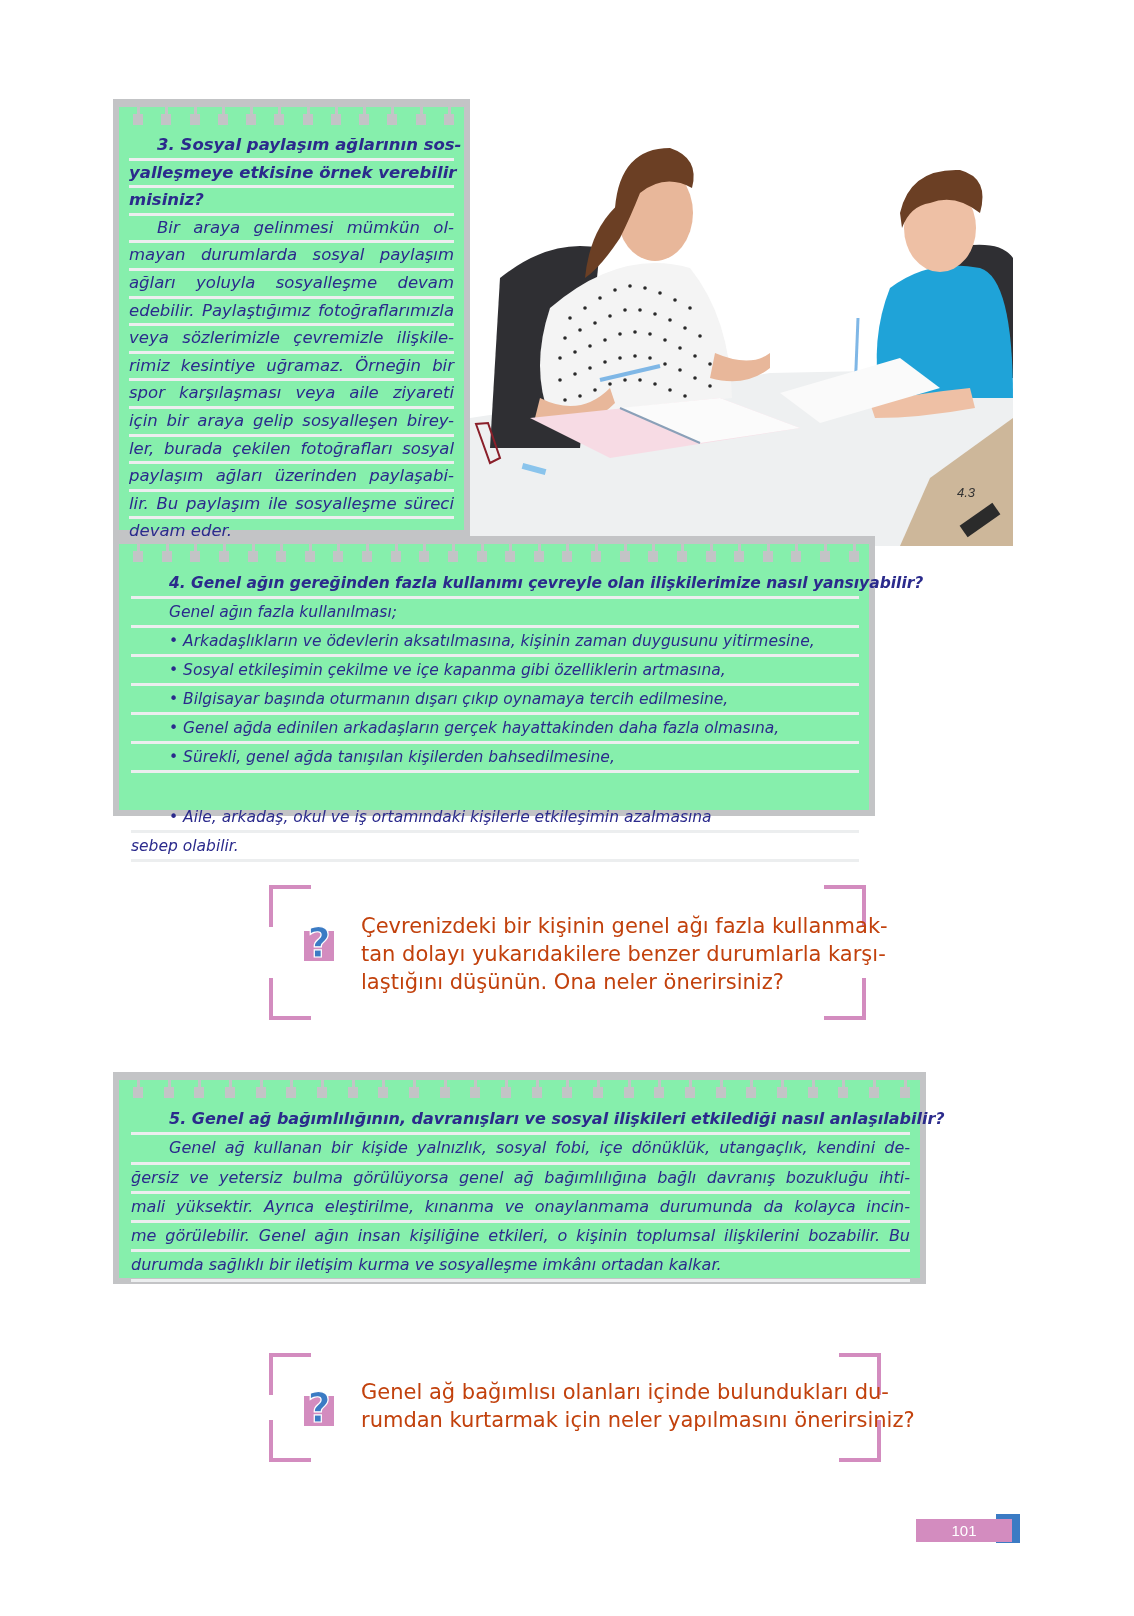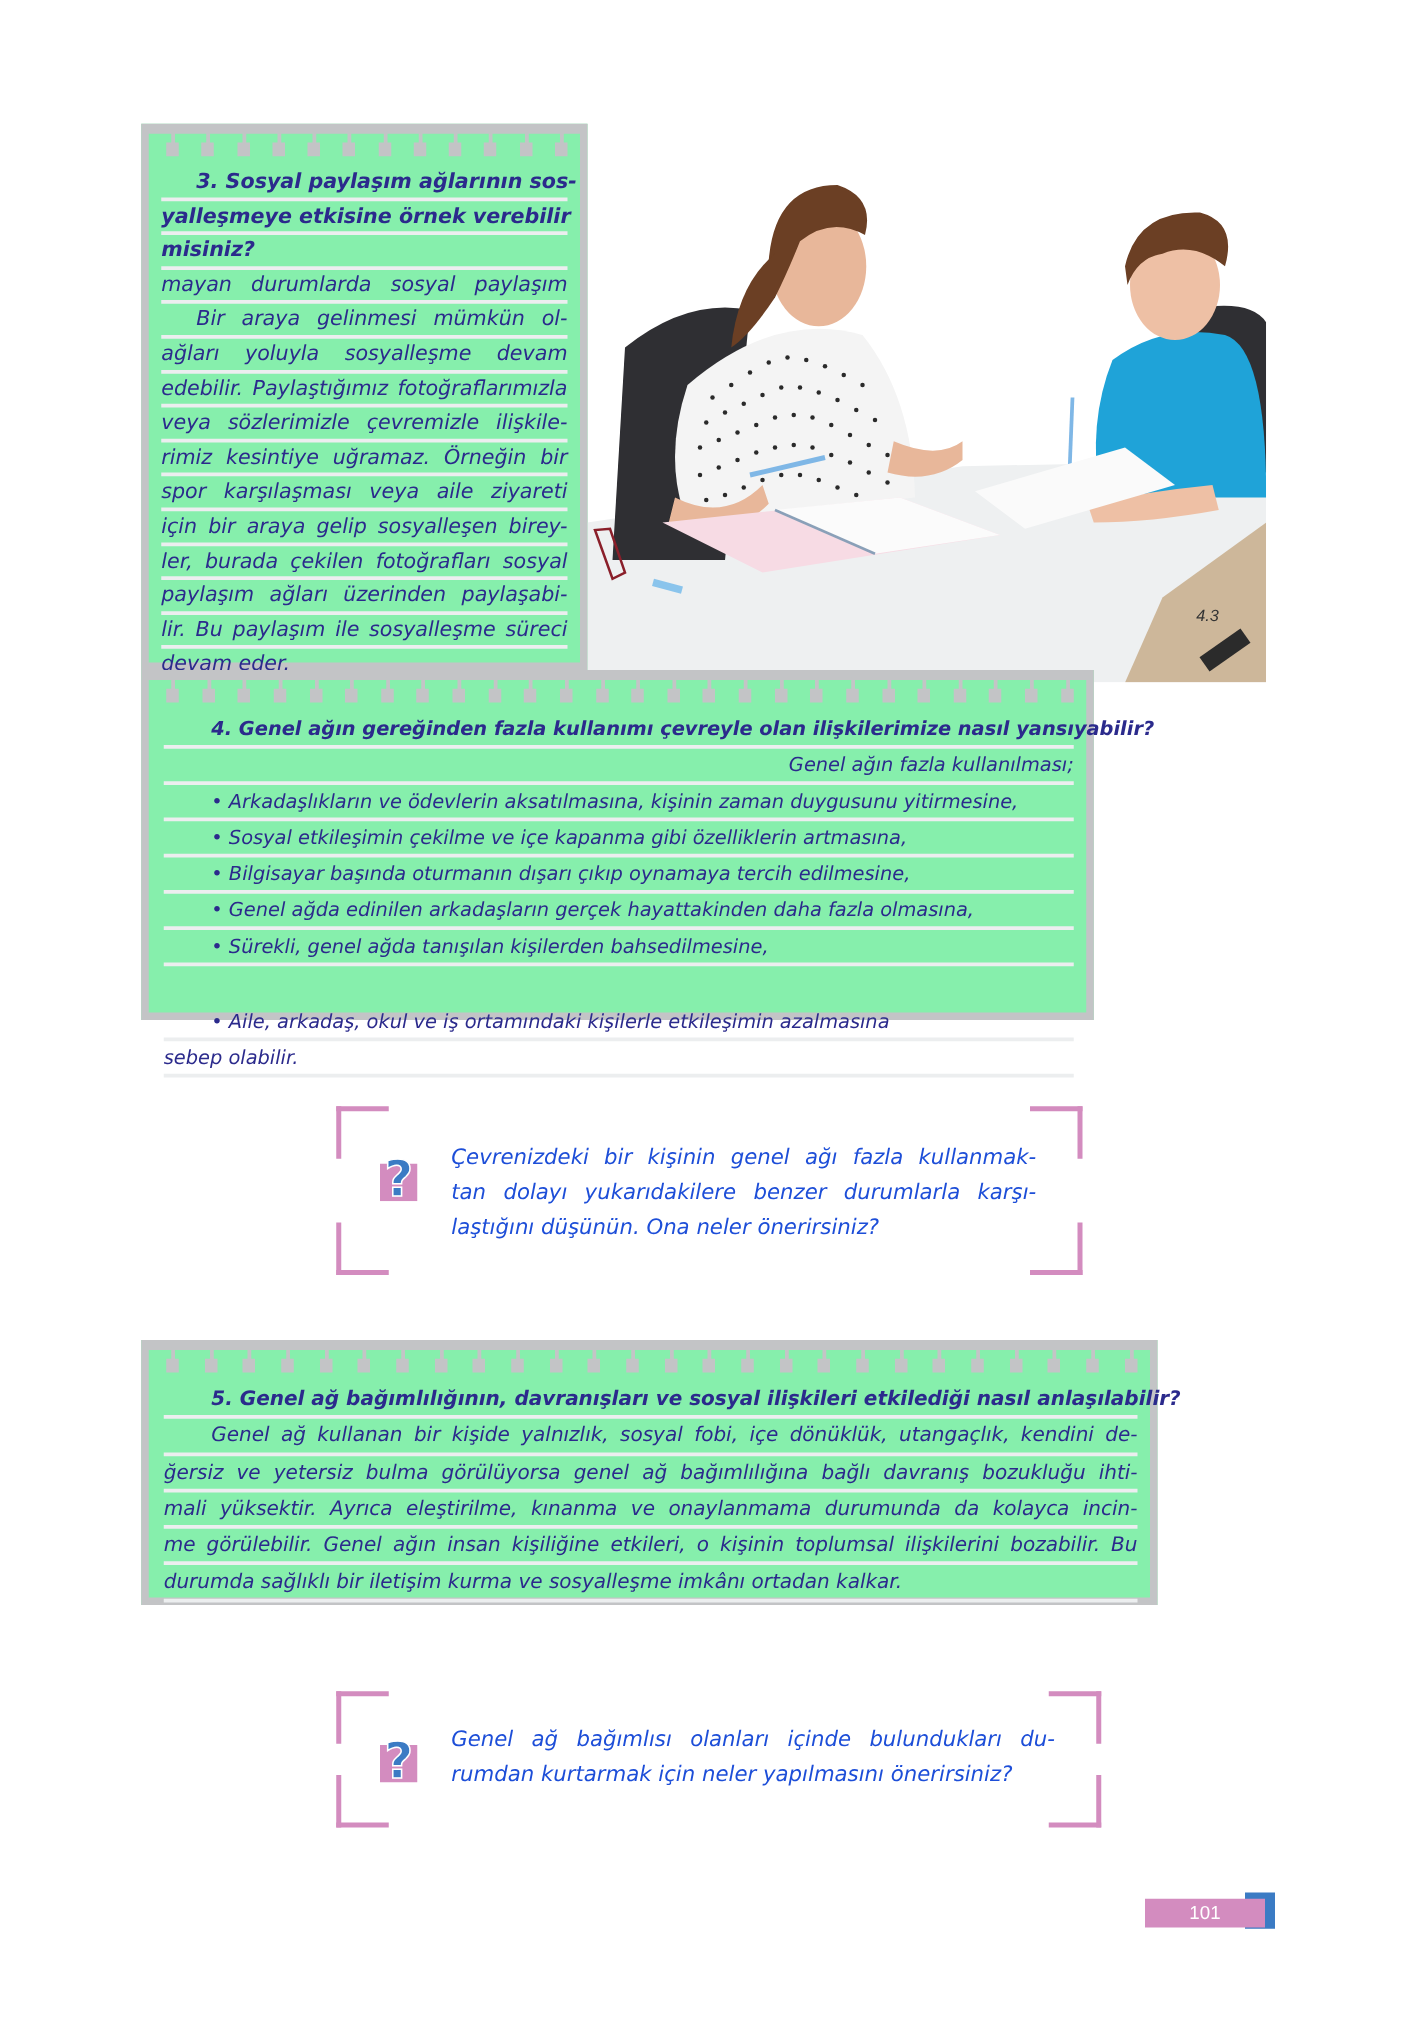--- a/index.html
+++ b/index.html
@@ -11,21 +11,21 @@
   .ring:after{content:"";position:absolute;left:0;top:9px;width:10px;height:11px;background:#c3c4c6;}
   .nb-text{position:absolute;color:#2b2a8c;font-style:italic;}
   .line{display:block;border-bottom:3px solid #eceeef;box-sizing:border-box;white-space:nowrap;}
   .q-title{font-weight:bold;}
   .justify .line{text-align:justify;text-align-last:justify;}
   .justify .line.last{text-align-last:left;}
   .photo{position:absolute;overflow:hidden;text-align:center;}
   .fig-label{position:absolute;font-family:"Liberation Sans",sans-serif;font-style:italic;font-size:13px;color:#333;}
   .bracket{position:absolute;border-color:#d38cbf;border-style:solid;border-width:0;width:38px;height:38px;}
   .qmark{position:absolute;width:30px;height:44px;}
-  .prompt-text{position:absolute;color:#1d4ed8;font-family:"DejaVu Sans","Liberation Sans",sans-serif;font-size:17px;line-height:28px;font-style:italic;}
+  .prompt-text{position:absolute;color:#c2410c;font-family:"DejaVu Sans","Liberation Sans",sans-serif;font-size:21px;line-height:28px;}
   .prompt-text .line{border:none;text-align:justify;text-align-last:justify;}
   .prompt-text .line.last{text-align-last:left;}
   .pageno{position:absolute;left:916px;top:1519px;width:96px;height:23px;background:#d38cbf;color:#fff;font-size:15px;text-align:center;line-height:23px;font-family:"Liberation Sans",sans-serif;}
   .pageno-accent{position:absolute;left:996px;top:1514px;width:24px;height:29px;background:#3b7bc4;}
 </style>
 </head>
 <body>
 
 <div class="notebook" style="left:113px;top:99px;width:357px;height:437px;">
   <div class="rings">
@@ -39,22 +39,22 @@
       <span class="ring"></span>
       <span class="ring"></span>
       <span class="ring"></span>
       <span class="ring"></span>
       <span class="ring"></span>
   </div>
   <div class="nb-text justify" style="left:10px;right:10px;top:26px;font-size:16.5px;line-height:24.6px;">
     <span class="line q-title" style="padding-left:28px;">3. Sosyal paylaşım ağlarının sos-</span>
     <span class="line q-title">yalleşmeye etkisine örnek verebilir</span>
     <span class="line q-title last">misiniz?</span>
+    <span class="line" style="padding-left:28px;">Bir araya gelinmesi mümkün ol-</span>
     <span class="line">mayan durumlarda sosyal paylaşım</span>
-    <span class="line" style="padding-left:28px;">Bir araya gelinmesi mümkün ol-</span>
     <span class="line">ağları yoluyla sosyalleşme devam</span>
     <span class="line">edebilir. Paylaştığımız fotoğraflarımızla</span>
     <span class="line">veya sözlerimizle çevremizle ilişkile-</span>
     <span class="line">rimiz kesintiye uğramaz. Örneğin bir</span>
     <span class="line">spor karşılaşması veya aile ziyareti</span>
     <span class="line">için bir araya gelip sosyalleşen birey-</span>
     <span class="line">ler, burada çekilen fotoğrafları sosyal</span>
     <span class="line">paylaşım ağları üzerinden paylaşabi-</span>
     <span class="line">lir. Bu paylaşım ile sosyalleşme süreci</span>
     <span class="line last">devam eder.</span>
@@ -179,21 +179,21 @@
       <span class="ring"></span>
       <span class="ring"></span>
       <span class="ring"></span>
       <span class="ring"></span>
       <span class="ring"></span>
       <span class="ring"></span>
       <span class="ring"></span>
   </div>
   <div class="nb-text" style="left:12px;right:10px;top:26px;font-size:15.5px;line-height:26px;">
     <span class="line q-title" style="padding-left:38px;">4. Genel ağın gereğinden fazla kullanımı çevreyle olan ilişkilerimize nasıl yansıyabilir?</span>
-    <span class="line" style="padding-left:38px;text-align:right;">Genel ağın fazla kullanılması;</span>
+    <span class="line" style="padding-left:38px;">Genel ağın fazla kullanılması;</span>
     <span class="line" style="padding-left:38px;">• Arkadaşlıkların ve ödevlerin aksatılmasına, kişinin zaman duygusunu yitirmesine,</span>
     <span class="line" style="padding-left:38px;">• Sosyal etkileşimin çekilme ve içe kapanma gibi özelliklerin artmasına,</span>
     <span class="line" style="padding-left:38px;">• Bilgisayar başında oturmanın dışarı çıkıp oynamaya tercih edilmesine,</span>
     <span class="line" style="padding-left:38px;">• Genel ağda edinilen arkadaşların gerçek hayattakinden daha fazla olmasına,</span>
     <span class="line" style="padding-left:38px;">• Sürekli, genel ağda tanışılan kişilerden bahsedilmesine,</span>
     <span class="line" style="padding-left:38px;margin-top:31px;">• Aile, arkadaş, okul ve iş ortamındaki kişilerle etkileşimin azalmasına</span>
     <span class="line">sebep olabilir.</span>
   </div>
 </div>
 

